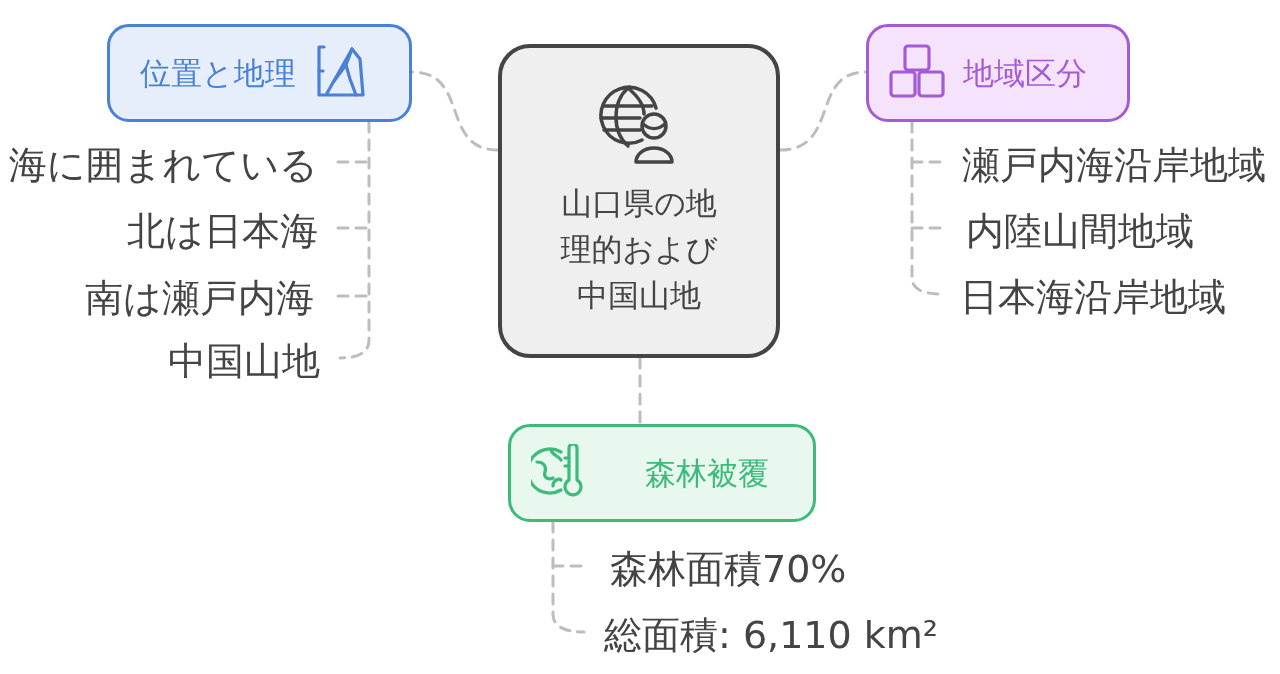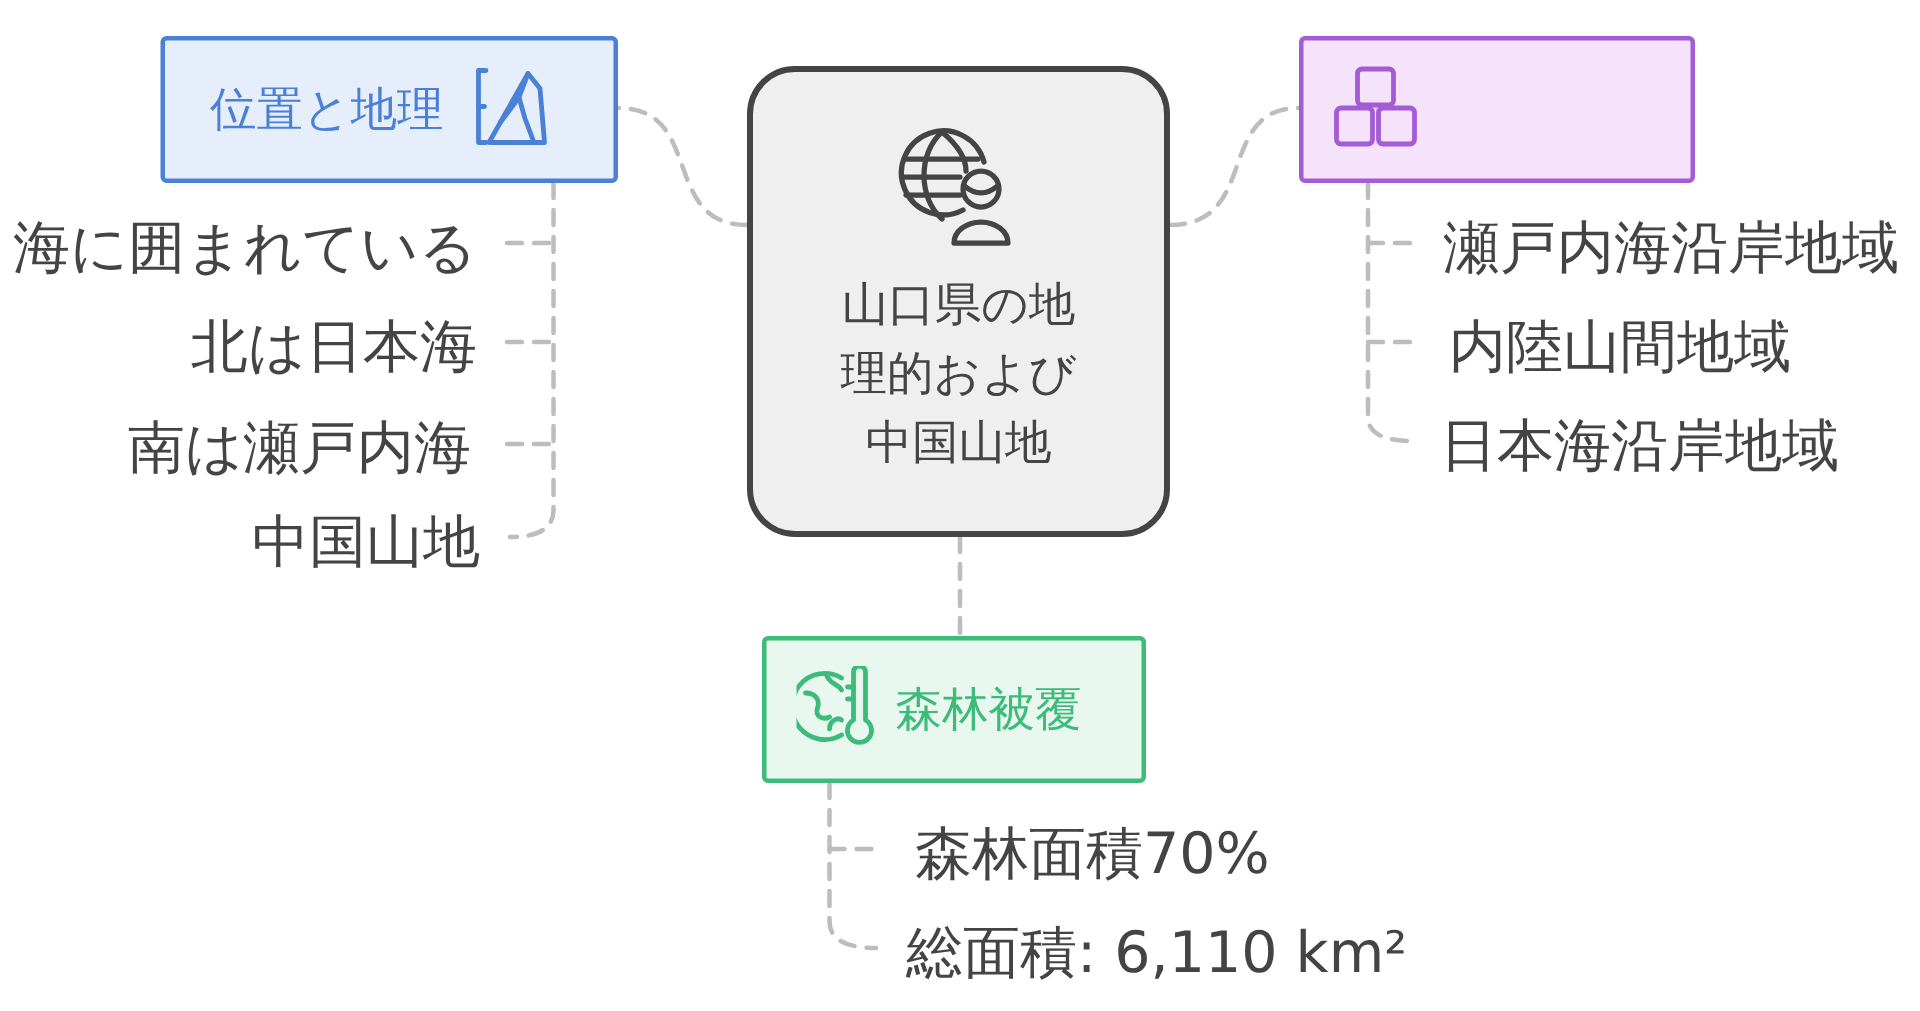--- a/index.html
+++ b/index.html
@@ -1,34 +1,34 @@
 <!DOCTYPE html>
 <html><head>
   <meta charset="utf-8">
   <style>
     * { box-sizing: border-box; margin: 0; padding: 0; }
     html, body { width: 1280px; height: 674px; background: #ffffff; overflow: hidden; }
     body { position: relative; font-family: "DejaVu Sans", "Liberation Sans", sans-serif; color: #444444; }
     svg.connectors { position: absolute; left: 0; top: 0; width: 1280px; height: 674px; pointer-events: none; }
-    .node { position: absolute; border-radius: 4px; display: flex; align-items: center; }
+    .node { position: absolute; border-radius: 22px; display: flex; align-items: center; }
     .node-label { font-size: 31px; line-height: 1; white-space: nowrap; }
     .leaf { position: absolute; font-size: 38px; line-height: 1; color: #444444; white-space: nowrap; }
     .leaf.right-align { text-align: right; }
     .icon { display: inline-block; }
 
     #node-center { left: 498px; top: 44px; width: 282px; height: 314px; background: #efefef; border: 4px solid #444444; border-radius: 32px; flex-direction: column; justify-content: center; }
     #node-center .center-title { font-size: 31px; line-height: 46px; text-align: center; color: #444444; }
 
     #node-geo { left: 107px; top: 24px; width: 305px; height: 98px; background: #e6eefb; border: 3px solid #4a80d6; padding-left: 30px; }
     #node-geo .node-label { color: #4a80d6; }
 
     #node-region { left: 866px; top: 24px; width: 264px; height: 98px; background: #f5e3fb; border: 3px solid #a35bd6; padding-left: 20px; }
     #node-region .node-label { color: #a35bd6; margin-left: 18px; }
 
-    #node-forest { left: 508px; top: 424px; width: 256px; height: 98px; background: #e8f8ef; border: 3px solid #3dbb7a; padding-left: 20px; }
+    #node-forest { left: 508px; top: 424px; width: 308px; height: 98px; background: #e8f8ef; border: 3px solid #3dbb7a; padding-left: 20px; gap: 48px; }
     #node-forest .node-label { color: #3dbb7a; margin-left: 14px; }
   </style>
 </head>
 <body>
 
 <svg class="connectors" viewBox="0 0 1280 674">
   <g fill="none" stroke="#bdbdbd" stroke-width="3" stroke-dasharray="10 8" stroke-linecap="round">
 
     <path d="M498 150 C 440 150, 470 72, 412 72"></path>
 
@@ -83,20 +83,21 @@
 </div>
 
 <div id="node-region" class="node">
   <span class="icon">
     <svg width="56" height="54" viewBox="0 0 56 54" fill="none" stroke="#a35bd6" stroke-width="3.2" stroke-linejoin="round">
       <rect x="16" y="2" width="24" height="24" rx="3"></rect>
       <rect x="2" y="28" width="24" height="24" rx="3"></rect>
       <rect x="30" y="28" width="24" height="24" rx="3"></rect>
     </svg>
   </span>
+  <span class="node-label">地域区分</span>
 </div>
 
 <div id="node-forest" class="node">
   <span class="icon">
     <svg width="52" height="54" viewBox="0 0 52 54" fill="none" stroke="#3dbb7a" stroke-width="3.2" stroke-linecap="round" stroke-linejoin="round">
       <path d="M30 8 A22 22 0 1 0 30 46"></path>
       <path d="M6 18 C 12 18, 16 22, 14 28 C 12 34, 18 36, 22 34"></path>
       <path d="M20 6 C 22 12, 28 12, 30 16"></path>
       <path d="M22 42 C 22 36, 28 34, 30 36"></path>
       <path d="M38 4 A4 4 0 0 1 46 4 L 46 36 A8 8 0 1 1 38 36 Z"></path>

